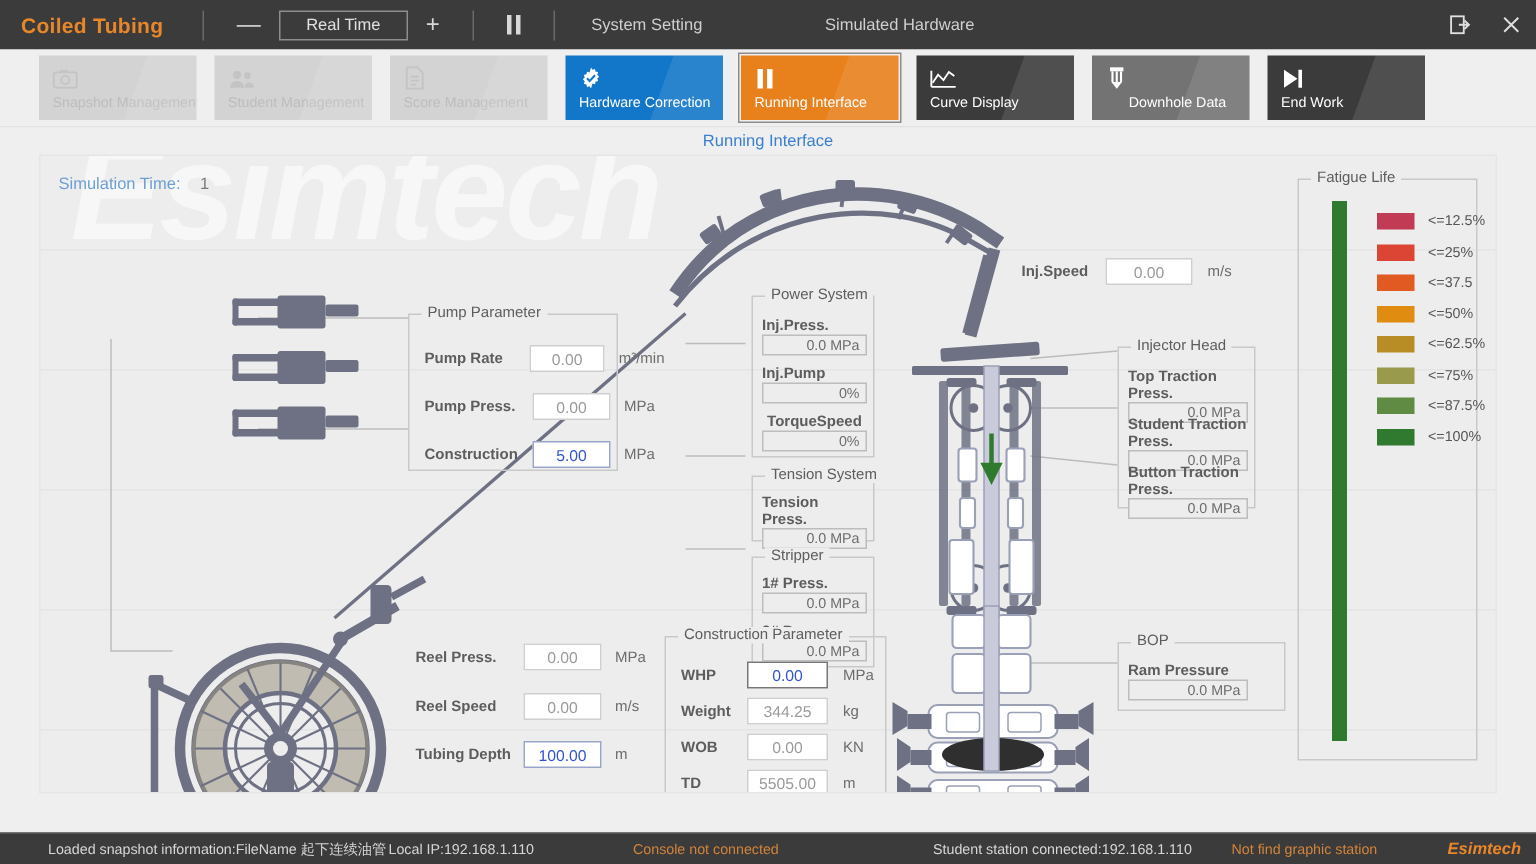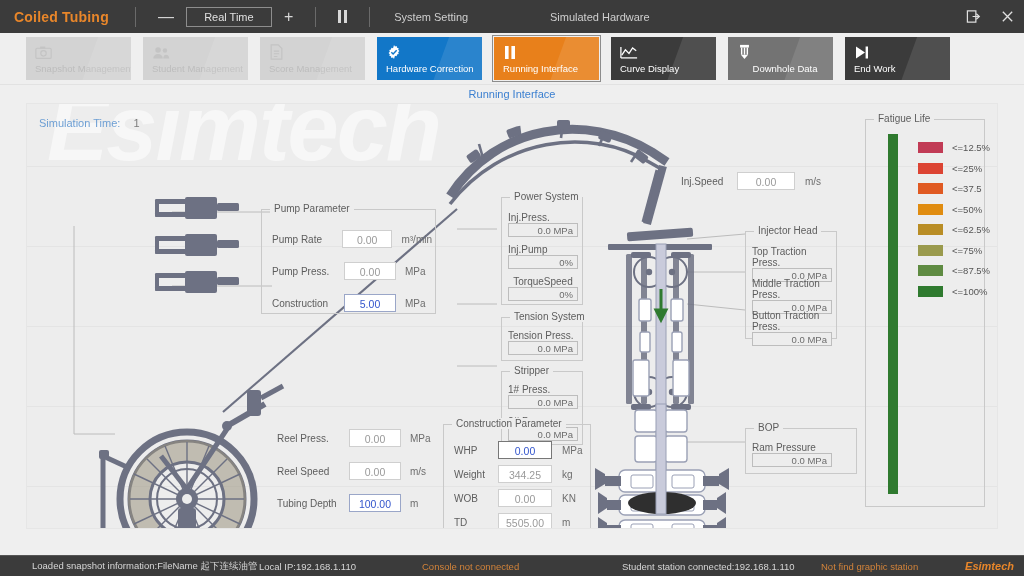--- a/index.html
+++ b/index.html
@@ -137,21 +137,21 @@
   .panel {
     position: absolute;
     border: 1px solid #c9c9c9;
     background: transparent;
   }
   .panel > .legend {
     position: absolute; top: -7px; left: 8px;
     background: #ededed; padding: 0 4px;
     font-size: 10px; color: #5d5d5d; white-space: nowrap;
   }
-  .fld-label { color: #5d5d5d; font-size: 10px; }
+  .fld-label { color: #5d5d5d; font-size: 10px; font-weight: bold; }
   .ro-box {
     border: 1px solid #bdbdbd; background: #ededed;
     font-size: 9.5px; color: #6c6c6c;
     text-align: right; padding: 1px 4px; height: 14px; line-height: 12px;
   }
   .wt-box {
     border: 1px solid #cfcfcf; background: #fff;
     font-size: 10.5px; color: #9a9a9a;
     text-align: center; padding: 2px 4px; height: 18px; line-height: 14px;
   }
@@ -513,21 +513,21 @@
             <path d="M580 369 l-9 -6 v22 l9 -6z" fill="#6d7183"></path>
           <rect x="676" y="371" width="14" height="10" fill="#6d7183"></rect>
             <path d="M690 369 l9 -6 v22 l-9 -6z" fill="#6d7183"></path>
         </g>
       </g>
 
       <ellipse cx="635" cy="399" rx="34" ry="11" fill="#2f2f2f"></ellipse>
       <rect x="629" y="300" width="10" height="110" fill="#c9cbdb" stroke="#9aa0b5" stroke-width="1"></rect>
     </svg>
 
-    <div class="panel" style="left:234px; top:105px; width:175px; height:105px;">
+    <div class="panel" style="left:245px; top:105px; width:140px; height:105px;">
       <div class="legend">Pump Parameter</div>
       <div class="row" style="position:absolute;left:10px;top:20px;width:160px">
         <span class="fld-label" style="width:72px">Pump Rate</span>
         <span class="wt-box" style="width:52px">0.00</span>
         <span class="unit" style="margin-left:9px">m³/min</span>
       </div>
       <div class="row" style="position:absolute;left:10px;top:52px;width:160px">
         <span class="fld-label" style="width:72px">Pump Press.</span>
         <span class="wt-box" style="width:52px">0.00</span>
         <span class="unit" style="margin-left:9px">MPa</span>
@@ -578,21 +578,21 @@
       </div>
     </div>
 
     <div class="panel" style="left:718px; top:127px; width:92px; height:108px;">
       <div class="legend">Injector Head</div>
       <div style="position:absolute;left:6px;top:14px;width:80px">
         <div class="fld-label">Top Traction Press.</div>
         <div class="ro-box">0.0 MPa</div>
       </div>
       <div style="position:absolute;left:6px;top:46px;width:80px">
-        <div class="fld-label">Middle Traction Press.</div>
+        <div class="fld-label">Student Traction Press.</div>
         <div class="ro-box">0.0 MPa</div>
       </div>
       <div style="position:absolute;left:6px;top:78px;width:80px">
         <div class="fld-label">Button Traction Press.</div>
         <div class="ro-box">0.0 MPa</div>
       </div>
     </div>
 
     <div class="panel" style="left:718px; top:324px; width:112px; height:46px;">
       <div class="legend">BOP</div>

